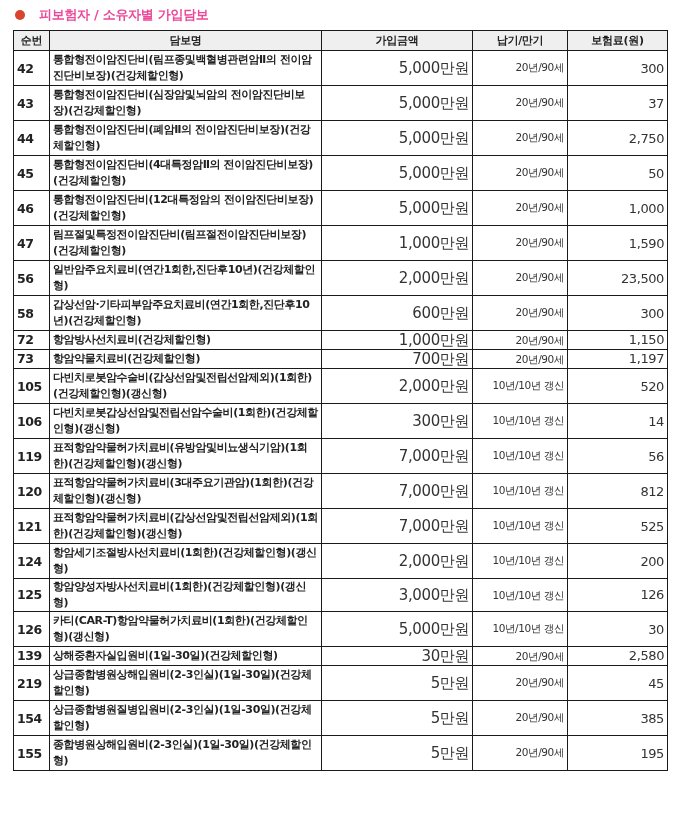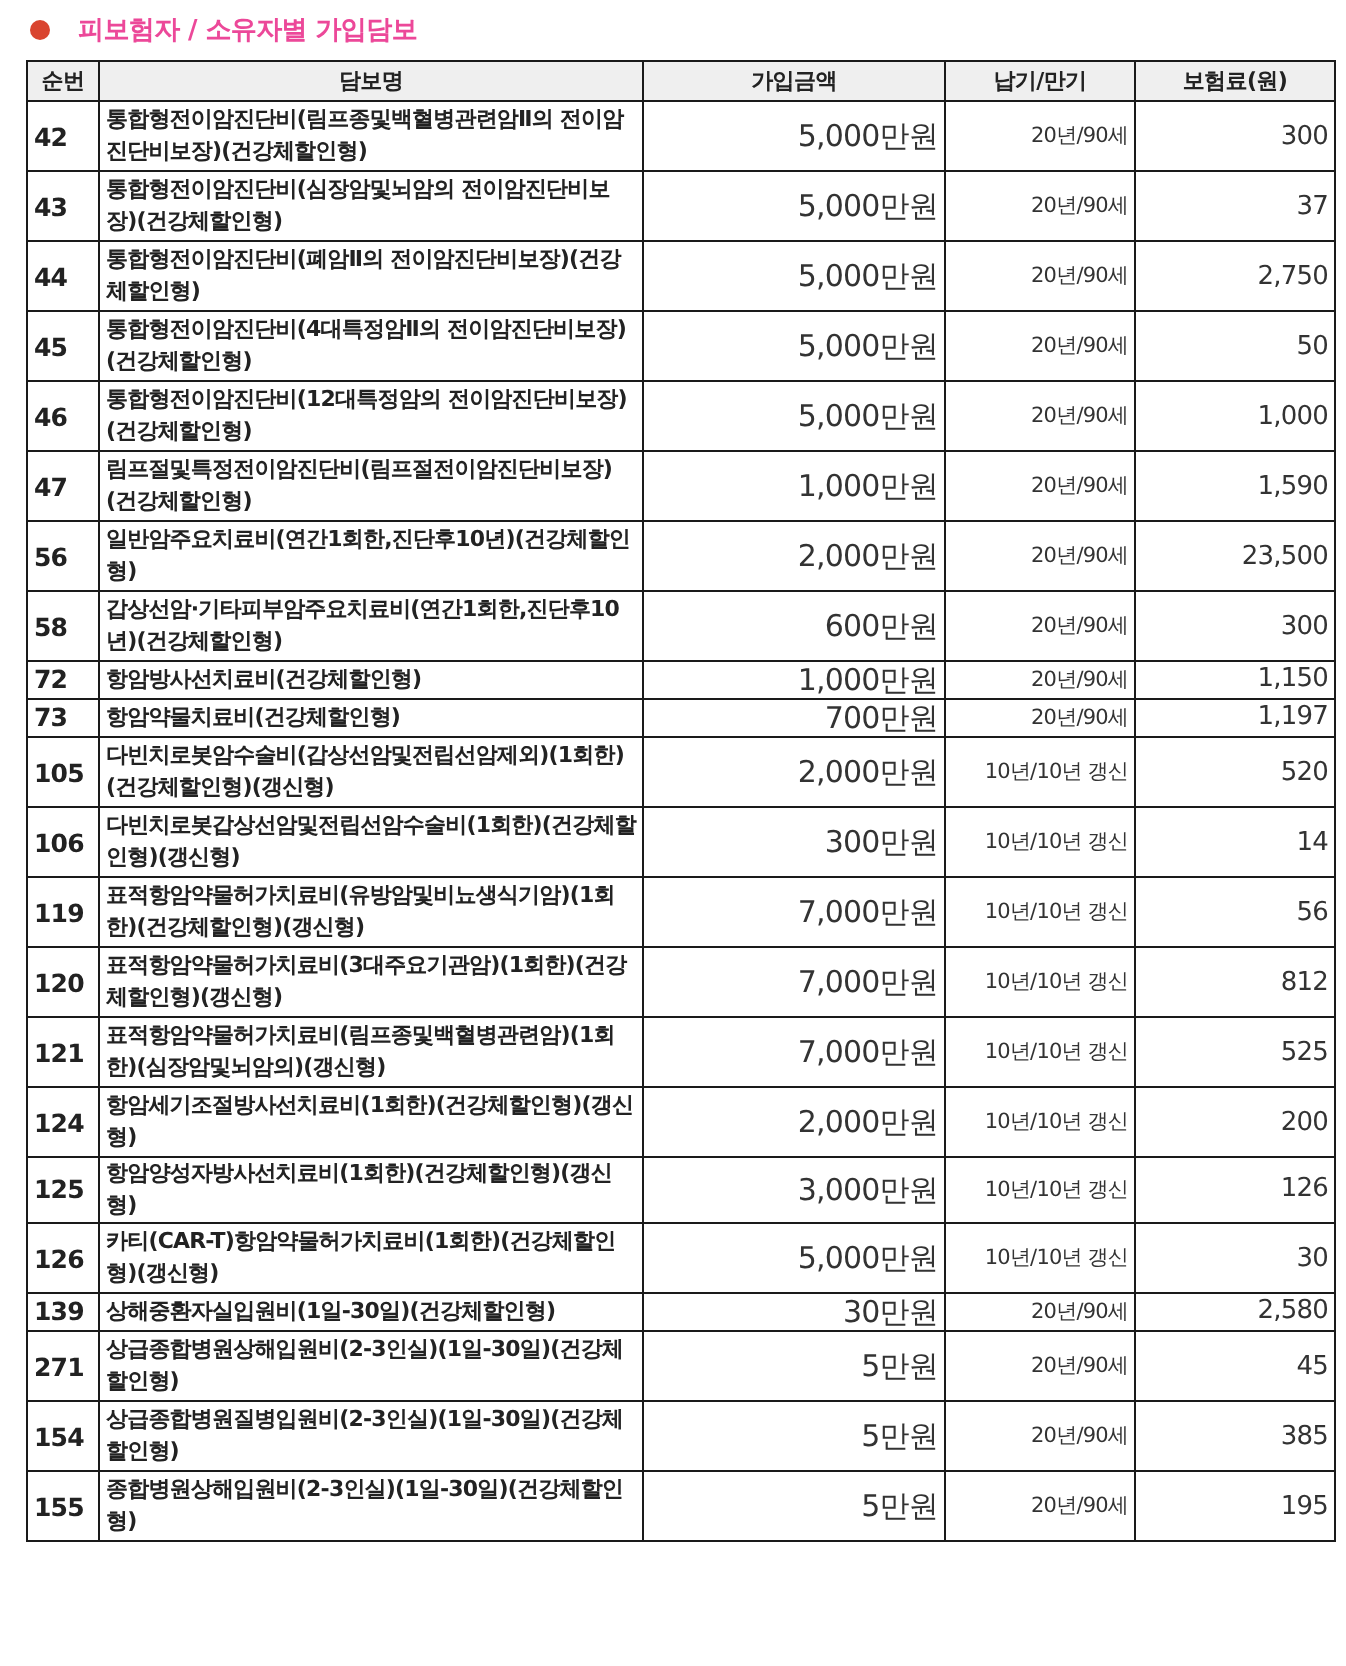--- a/index.html
+++ b/index.html
@@ -155,21 +155,21 @@
       </tr>
       <tr class="two">
         <td class="no">120</td>
         <td class="name">표적항암약물허가치료비(3대주요기관암)(1회한)(건강체할인형)(갱신형)</td>
         <td class="amt">7,000만원</td>
         <td class="term">10년/10년 갱신</td>
         <td class="prem">812</td>
       </tr>
       <tr class="two">
         <td class="no">121</td>
-        <td class="name">표적항암약물허가치료비(림프종및백혈병관련암)(1회한)(심장암및뇌암의)(갱신형)</td>
+        <td class="name">표적항암약물허가치료비(갑상선암및전립선암제외)(1회한)(건강체할인형)(갱신형)</td>
         <td class="amt">7,000만원</td>
         <td class="term">10년/10년 갱신</td>
         <td class="prem">525</td>
       </tr>
       <tr class="two">
         <td class="no">124</td>
         <td class="name">항암세기조절방사선치료비(1회한)(건강체할인형)(갱신형)</td>
         <td class="amt">2,000만원</td>
         <td class="term">10년/10년 갱신</td>
         <td class="prem">200</td>
@@ -189,21 +189,21 @@
         <td class="prem">30</td>
       </tr>
       <tr class="one">
         <td class="no">139</td>
         <td class="name">상해중환자실입원비(1일-30일)(건강체할인형)</td>
         <td class="amt">30만원</td>
         <td class="term">20년/90세</td>
         <td class="prem">2,580</td>
       </tr>
       <tr class="two">
-        <td class="no">271</td>
+        <td class="no">219</td>
         <td class="name">상급종합병원상해입원비(2-3인실)(1일-30일)(건강체할인형)</td>
         <td class="amt">5만원</td>
         <td class="term">20년/90세</td>
         <td class="prem">45</td>
       </tr>
       <tr class="two">
         <td class="no">154</td>
         <td class="name">상급종합병원질병입원비(2-3인실)(1일-30일)(건강체할인형)</td>
         <td class="amt">5만원</td>
         <td class="term">20년/90세</td>

